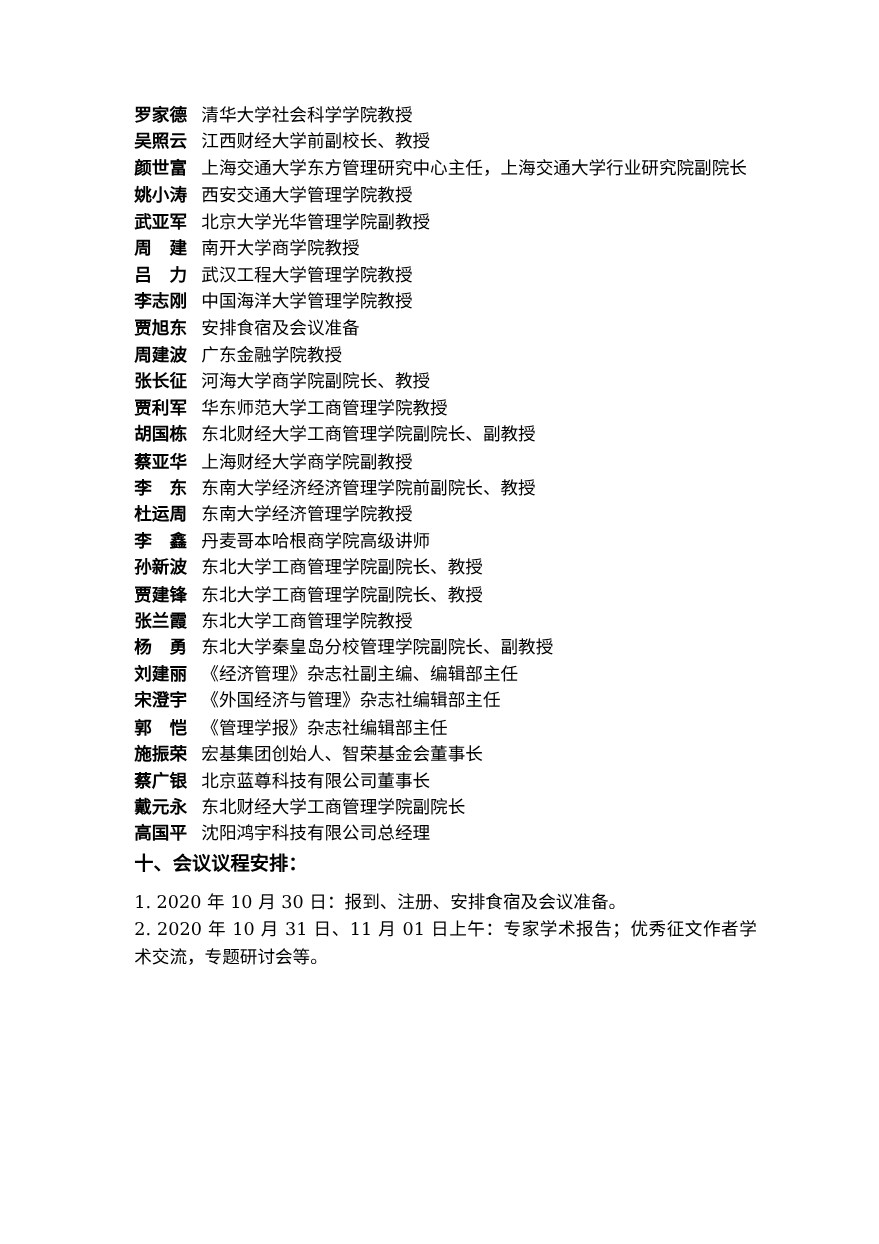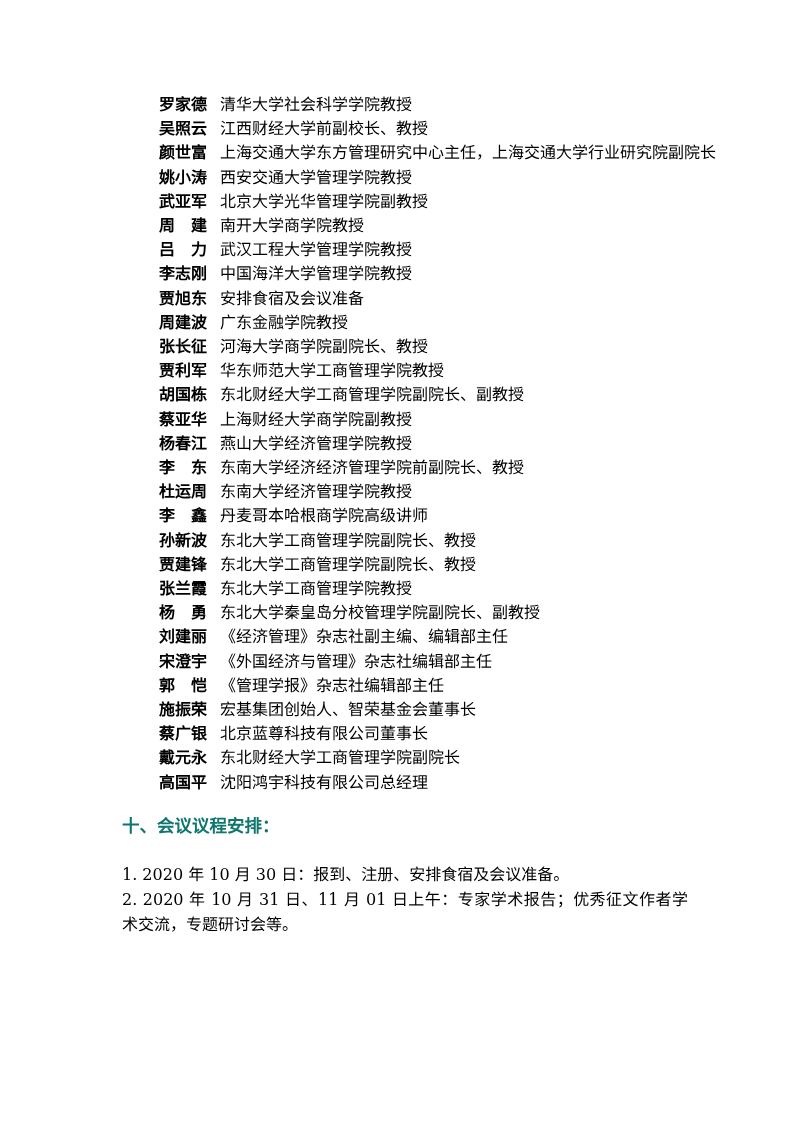--- a/index.html
+++ b/index.html
@@ -17,49 +17,48 @@
     color: #000000;
     font-family: "DejaVu Serif", "Liberation Serif", serif;
     overflow: hidden;
   }
   .member-list {
     font-size: 16px;
     line-height: 24.2px;
   }
   .member-row {
     white-space: nowrap;
-    margin-left: 37px;
   }
   .member-name {
     display: inline-block;
     min-width: 48px;
     margin-right: 13px;
     font-family: "DejaVu Sans", "Liberation Sans", sans-serif;
     font-weight: bold;
     letter-spacing: 0;
   }
   .member-affiliation {
     font-family: "DejaVu Serif", "Liberation Serif", serif;
     font-weight: normal;
   }
   .more-note {
     margin: 0;
     font-size: 16px;
     line-height: 24.2px;
   }
   .agenda-heading {
-    margin: 18px 0 0 0;
+    margin: 2px 0 0 0;
     font-family: "DejaVu Sans", "Liberation Sans", sans-serif;
     font-weight: bold;
     font-size: 17.5px;
     line-height: 26px;
-    color: #0f766e;
+    color: #000000;
   }
   .agenda-list {
-    margin-top: 23px;
+    margin-top: 8px;
   }
   .agenda-item {
     margin: 0;
     font-size: 16px;
     line-height: 25.2px;
     text-align: justify;
   }
 </style>
 </head>
 <body>
@@ -117,23 +116,20 @@
   </div>
 
   <div class="member-row">
     <span class="member-name">胡国栋</span><span class="member-affiliation">东北财经大学工商管理学院副院长、副教授</span>
   </div>
 
   <div class="member-row">
     <span class="member-name">蔡亚华</span><span class="member-affiliation">上海财经大学商学院副教授</span>
   </div>
 
-  <div class="member-row">
-    <span class="member-name">杨春江</span><span class="member-affiliation">燕山大学经济管理学院教授</span>
-  </div>
 
   <div class="member-row">
     <span class="member-name">李　东</span><span class="member-affiliation">东南大学经济经济管理学院前副院长、教授</span>
   </div>
 
   <div class="member-row">
     <span class="member-name">杜运周</span><span class="member-affiliation">东南大学经济管理学院教授</span>
   </div>
 
   <div class="member-row">

